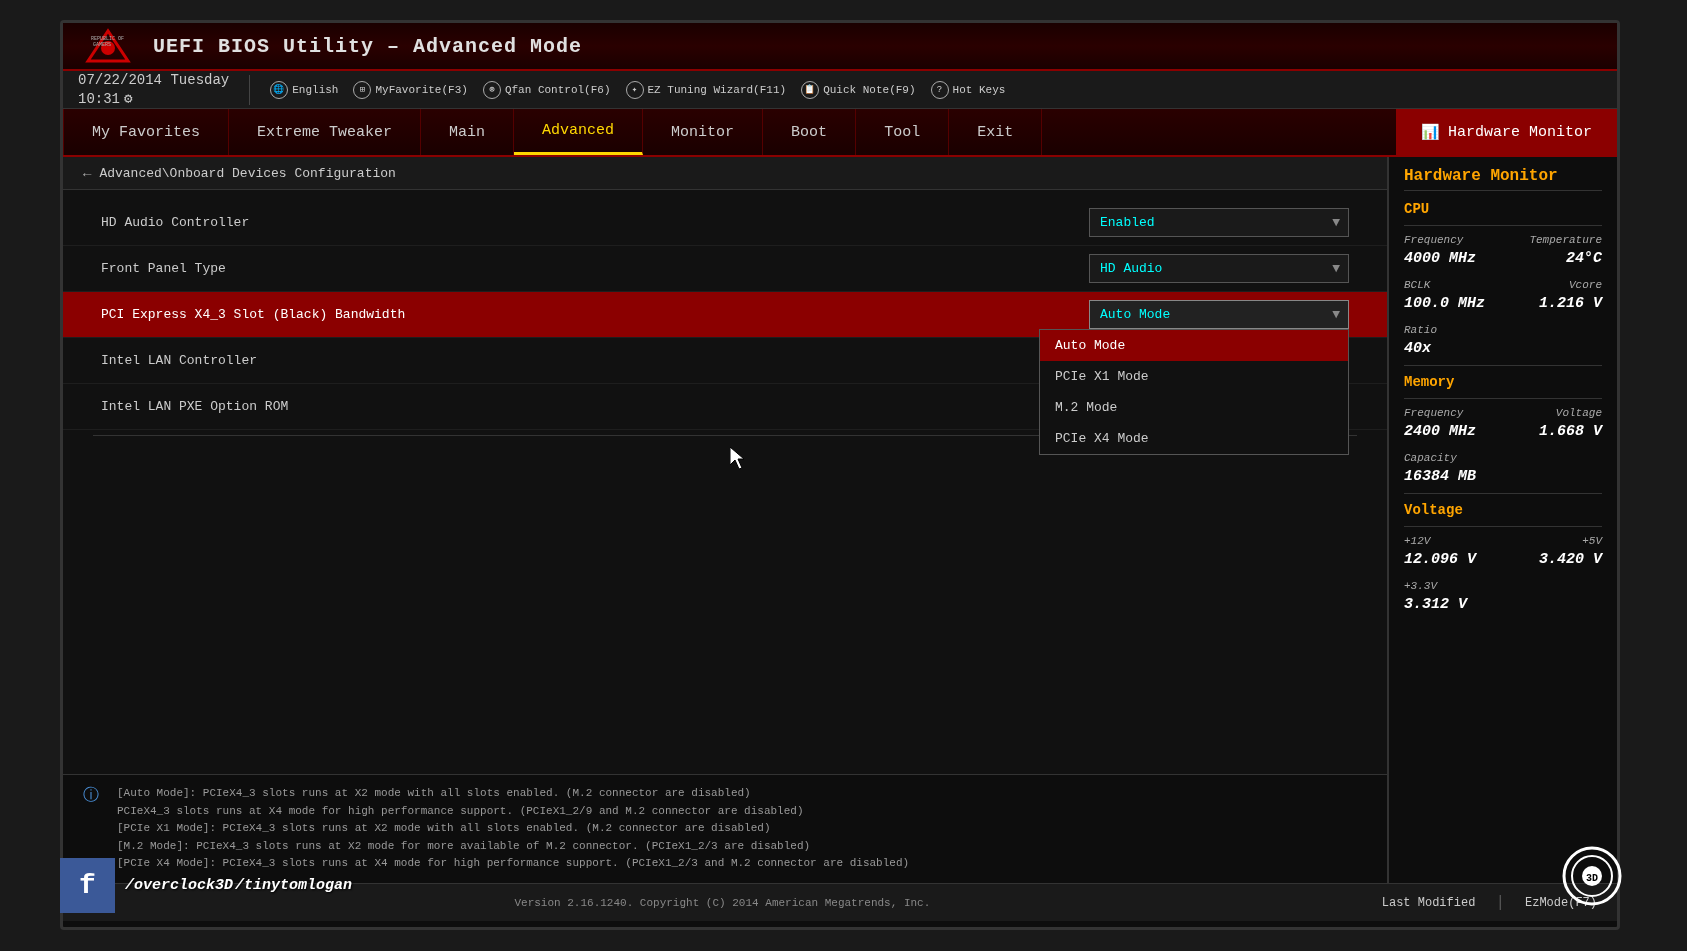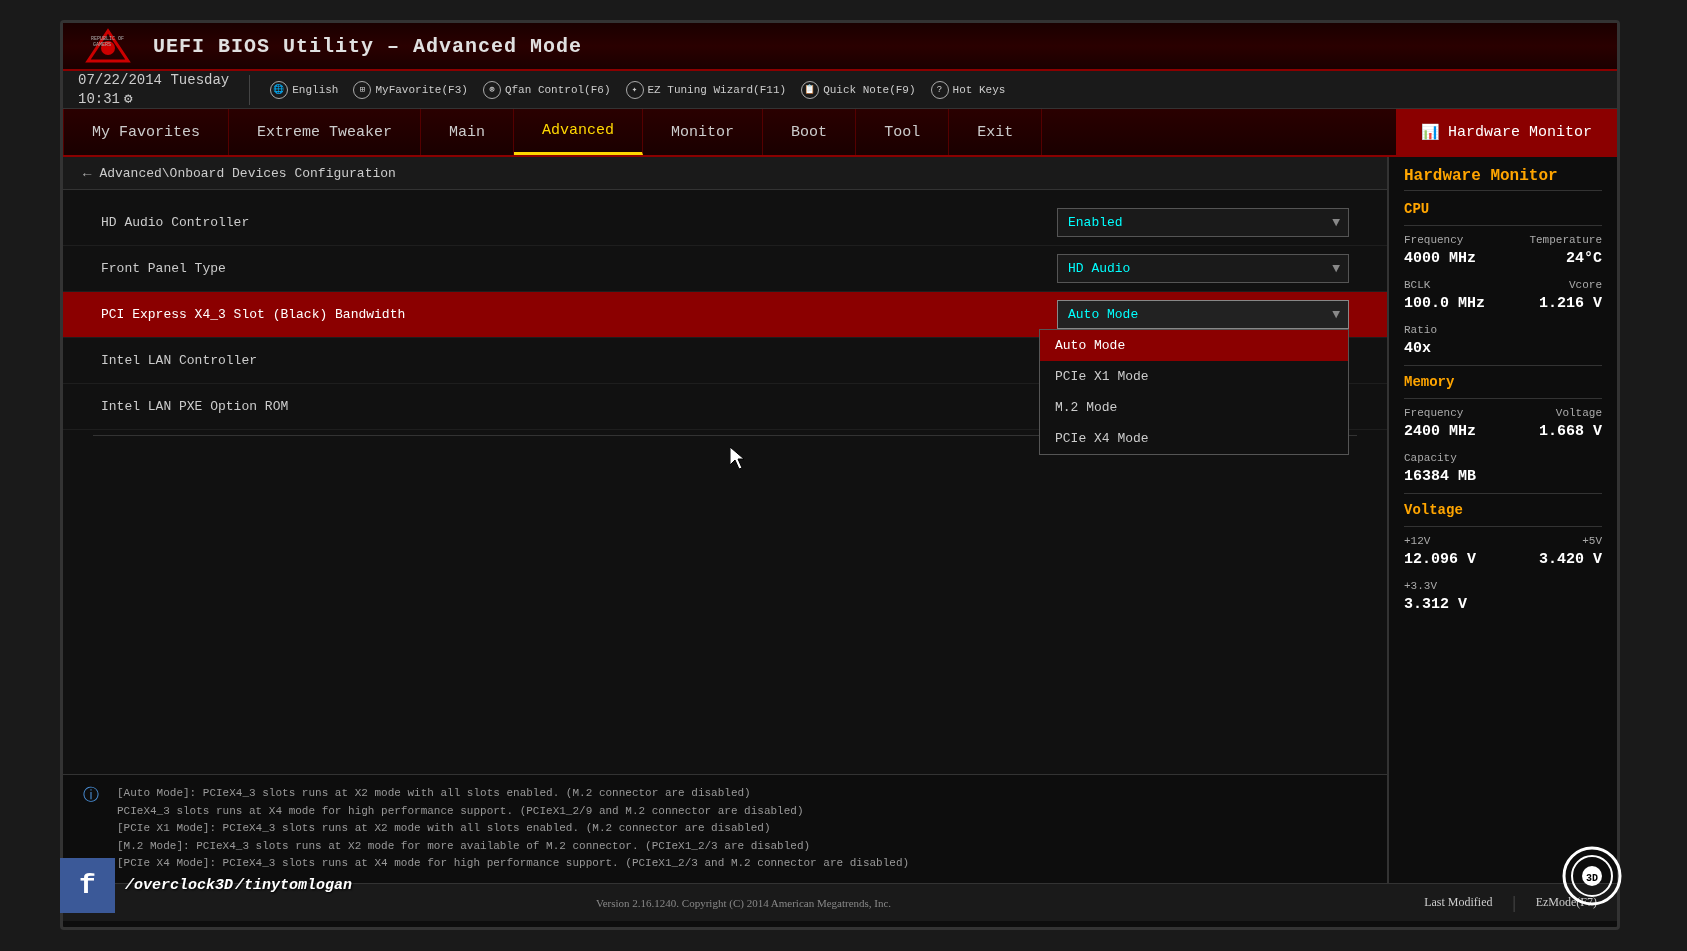--- a/index.html
+++ b/index.html
@@ -197,21 +197,21 @@
     .setting-control {
       position: relative;
     }
 
     .dropdown-box {
       background: #1a1a1a;
       border: 1px solid #555;
       color: #00ffff;
       font-size: 13px;
       padding: 6px 30px 6px 10px;
-      width: 292px;
+      width: 260px;
       display: flex;
       align-items: center;
       justify-content: space-between;
       cursor: pointer;
       position: relative;
     }
 
     .dropdown-box .arrow-down {
       position: absolute;
       right: 8px;
@@ -264,21 +264,20 @@
     
     .footer-bar {
       background: #1a1a1a;
       height: 38px;
       display: flex;
       align-items: center;
       justify-content: center;
       padding: 0 20px;
       border-top: 1px solid #333;
       gap: 20px;
-      font-family: Liberation Serif, serif;
     }
 
     .footer-text {
       color: #888;
       font-size: 11px;
       flex: 1;
       text-align: center;
     }
 
     .footer-btn {
@@ -311,20 +310,21 @@
     .hw-divider {
       border: none;
       border-top: 1px solid #333;
       margin: 8px 0;
     }
 
     .hw-row {
       display: flex;
       justify-content: space-between;
       margin-bottom: 4px;
+      font-style: italic;
     }
 
     .hw-label {
       color: #aaa;
       font-size: 11px;
     }
 
     .hw-value-large {
       color: #fff;
       font-size: 15px;

